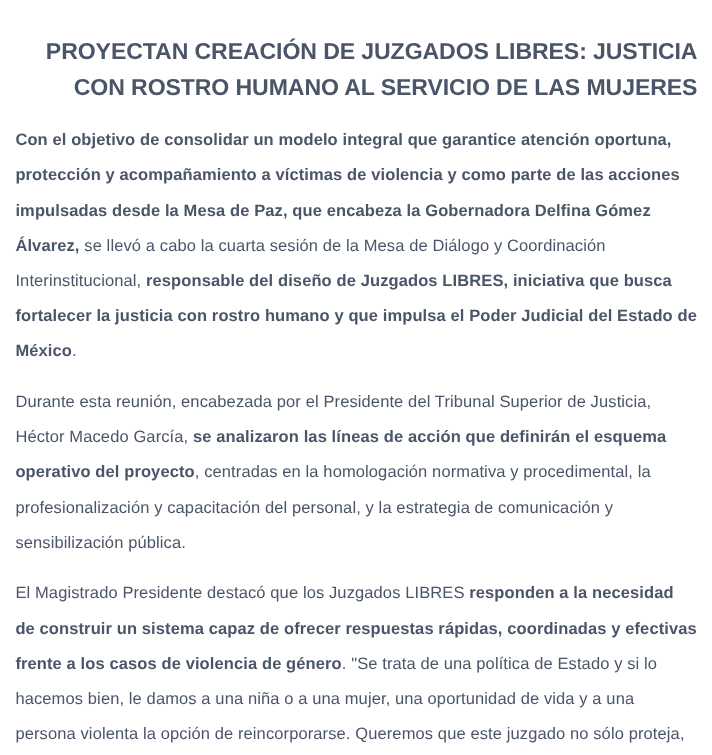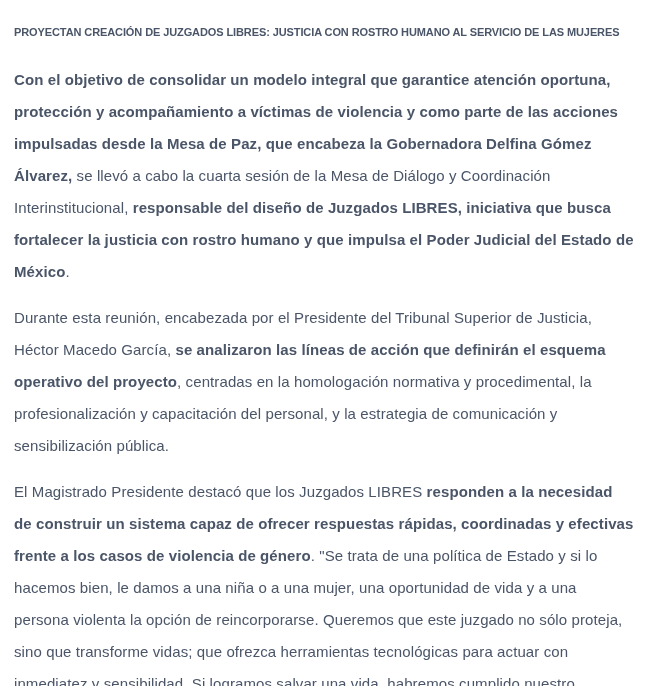--- a/index.html
+++ b/index.html
@@ -14,26 +14,27 @@
     font-family: "Liberation Sans", "DejaVu Sans", sans-serif;
     color: #4a5568;
     -webkit-font-smoothing: antialiased;
   }
   .article {
     box-sizing: border-box;
     width: 647px;
     padding: 16px 13px 0 14px;
   }
   .title {
-    margin: 0 0 16px 0;
-    font-size: 11px;
+    margin: 16px 0 16px 0;
+    font-size: 21px;
     font-weight: 700;
     line-height: 32px;
     letter-spacing: -0.1px;
     text-transform: none; 
+    text-align: right;
   }
   .body-text p {
     margin: 0 0 14px 0;
     font-size: 15px;
     line-height: 32px;
     letter-spacing: 0.1px;
   }
   .body-text b {
     font-weight: 700;
   }

